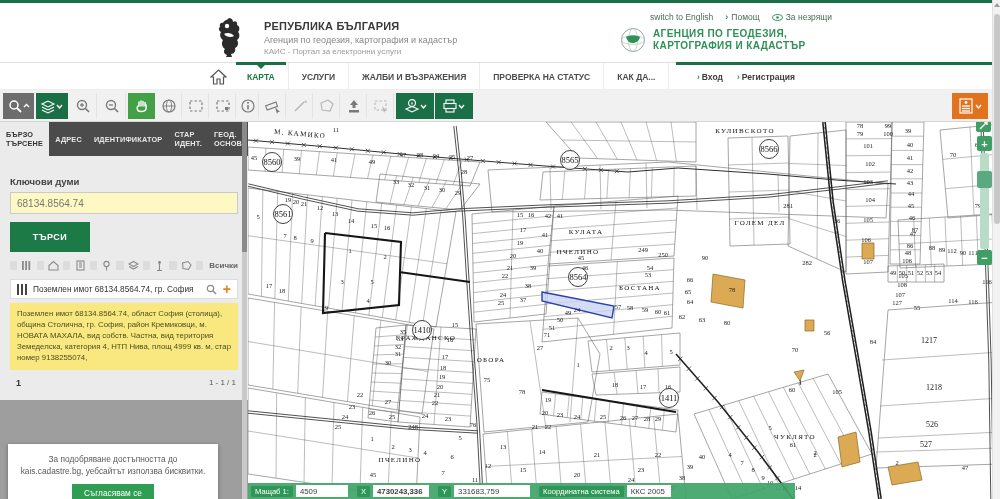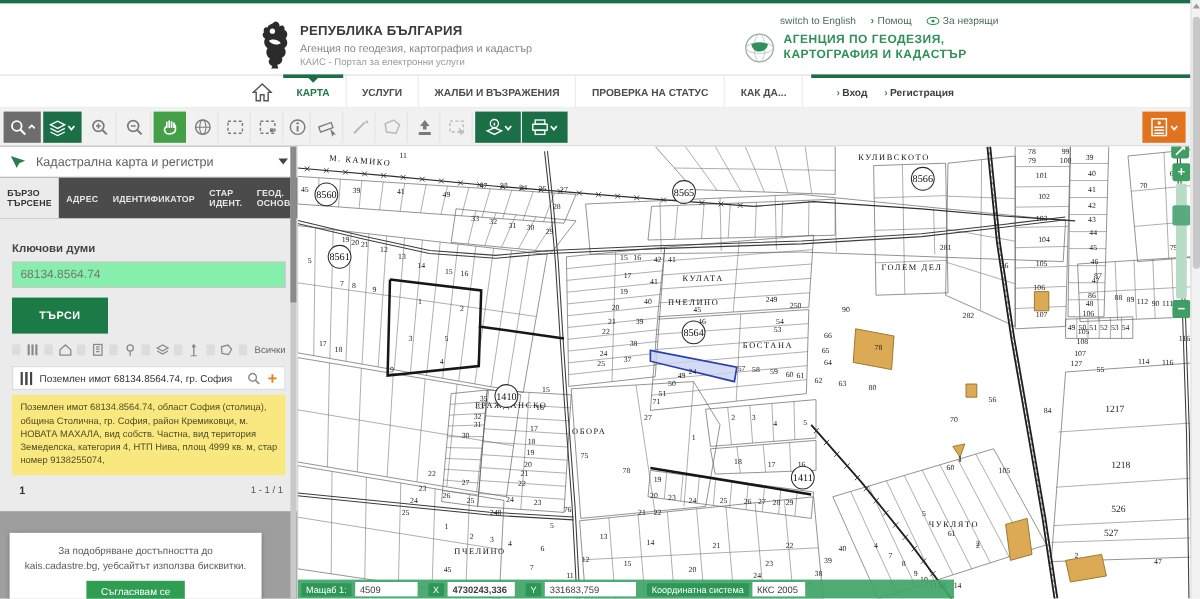--- a/index.html
+++ b/index.html
@@ -6,21 +6,21 @@
   html,body { width:1000px; height:499px; overflow:hidden; }
   body { font-family:"Liberation Sans",sans-serif; background:#fff; position:relative; }
   #page { position:absolute; inset:0; width:1000px; height:499px; background:#fff; }
 
   
   #topline { position:absolute; left:0; top:0; width:1000px; height:3px; background:#1b6f47; }
 
   
   #header { position:absolute; left:0; top:3px; width:1000px; height:59px; background:#fff; }
   #coat { position:absolute; left:215px; top:13px; width:28px; height:42px; }
-  #title-block { position:absolute; left:250px; top:17px; }
+  #title-block { position:absolute; left:264px; top:17px; }
   #title-block .t1 { font-size:11px; font-weight:bold; color:#3a3a3a; letter-spacing:.2px; }
   #title-block .t2 { font-size:9px; color:#878787; margin-top:3px; }
   #title-block .t3 { font-size:8px; color:#9a9a9a; margin-top:2px; }
   #toplinks { position:absolute; left:650px; top:9px; font-size:8.5px; color:#5a7a64; display:flex; gap:12px; align-items:center; }
   #toplinks .lnk { cursor:pointer; display:flex; align-items:center; gap:3px; color:#4c6f58; }
   #toplinks .gch { color:#2f9058; font-weight:bold; font-size:9px; }
   #logo { position:absolute; left:620px; top:24px; display:flex; align-items:center; gap:7px; }
   #logo .lt { font-size:10px; font-weight:bold; color:#2f9058; letter-spacing:.4px; line-height:1.25; }
 
   
@@ -49,29 +49,29 @@
   
   #sidebar { position:absolute; left:0; top:122px; width:248px; height:377px; background:#9e9e9e; overflow:hidden; }
   #phead { height:26px; background:#fff; border-bottom:1px solid #ddd; display:flex; align-items:center; padding:0 8px; gap:8px; }
   #phead .ptitle { font-size:10.5px; color:#5f5f5f; flex:1; }
   #phead .caret { width:0; height:0; border-left:4px solid transparent; border-right:4px solid transparent; border-top:5px solid #444; }
   #ptabs { height:34px; background:#4b4b4b; display:flex; align-items:stretch; }
   .ptab { font-size:7.3px; font-weight:bold; color:#e8e8e8; display:flex; align-items:center; padding:0 6px; cursor:pointer; letter-spacing:.2px; }
   .ptab.active { background:#ebebeb; color:#333; }
   #pbody { background:#ebebeb; padding:20px 10px 4px 10px; }
   #kw-label { font-size:9.5px; font-weight:bold; color:#444; }
-  #kw-input { margin-top:5px; width:228px; height:22px; border:1px solid #c9c9c9; background:#86efac; font-size:10px; color:#777; padding:0 6px; font-family:"Liberation Sans",sans-serif; }
+  #kw-input { margin-top:5px; width:228px; height:22px; border:1px solid #c9c9c9; background:#fef9c3; font-size:10px; color:#777; padding:0 6px; font-family:"Liberation Sans",sans-serif; }
   #checks-row { margin-top:8px; display:flex; }
   #checks { flex:1; }
   .chk-row { display:flex; align-items:center; gap:6px; margin-bottom:7px; cursor:pointer; }
   .chk-box { width:10px; height:10px; background:#fff; border:1px solid #b5b5b5; font-size:9px; line-height:9px; color:#1b8a4d; text-align:center; font-weight:bold; }
   .chk-lbl { font-size:8.5px; font-weight:bold; color:#4a4a4a; }
   #search-btn { width:80px; height:30px; background:#1b7a46; color:#fff; border:none; font-size:9px; font-weight:bold; letter-spacing:.5px; cursor:pointer; margin-right:2px; font-family:"Liberation Sans",sans-serif; }
   #found-header { font-size:8.5px; font-weight:bold; color:#444; margin-top:4px; border-top:1px solid #d9d9d9; padding-top:6px; }
-  #filters { display:flex; align-items:center; gap:4px; margin-top:6px; }
+  #filters { display:flex; align-items:center; gap:4px; margin-top:6px;font-weight:bold; }
   .fsq { width:9px; height:9px; background:#dcdcdc; border-radius:1px; }
   .fic { width:14px; height:14px; display:flex; align-items:center; justify-content:center; color:#8a8a8a; cursor:pointer; }
   #filter-all { font-size:8px; color:#666; margin-left:2px; cursor:pointer; }
   #result-row { margin-top:7px; background:#fff; border:1px solid #ddd; height:20px; display:flex; align-items:center; padding:0 6px; gap:6px; }
   #result-row .rtitle { font-size:8.3px; color:#333; flex:1; white-space:nowrap; overflow:hidden; }
   #result-row .rsearch { color:#8a8a8a; cursor:pointer; }
   #result-row .rplus { color:#e8821e; font-size:14px; font-weight:bold; cursor:pointer; line-height:12px; }
   #yellowbox { margin-top:4px; background:#f9e87f; padding:6px 7px; font-size:7.8px; color:#4d4d22; line-height:1.4; }
   #yellowbox b { color:#3f3f16; }
   #pagerow { display:flex; justify-content:space-between; padding:8px 2px 8px 6px; }
@@ -292,27 +292,20 @@
           <circle cx="8" cy="4.5" r="1.4" fill="currentColor"></circle>
           <line x1="4" y1="8" x2="12" y2="8" stroke-width="1.3" stroke="currentColor" fill="none"></line>
           <line x1="4" y1="10.5" x2="12" y2="10.5" stroke-width="1.3" stroke="currentColor" fill="none"></line>
           <line x1="4" y1="13" x2="12" y2="13" stroke-width="1.3" stroke="currentColor" fill="none"></line>
           <path d="M18 7 L20.5 10 L23 7" stroke-width="1.4" stroke="currentColor" fill="none"></path>
         </svg>
       </div>
     </div>
 
   <div id="sidebar">
-    <div id="phead">
-      <svg width="14" height="12" viewBox="0 0 14 12">
-          <path d="M1 1 L13 5 L8 7 L6 11 Z" fill="#2e7d4f"></path>
-        </svg>
-      <span class="ptitle">Кадастрална карта и регистри</span>
-      <span class="caret"></span>
-    </div>
     <div id="ptabs">
         <div class="ptab active">БЪРЗО ТЪРСЕНЕ</div>
         <div class="ptab">АДРЕС</div>
         <div class="ptab">ИДЕНТИФИКАТОР</div>
         <div class="ptab">СТАР ИДЕНТ.</div>
         <div class="ptab">ГЕОД. ОСНОВА</div>
       </div>
     <div id="pbody">
       <div id="kw-label">Ключови думи</div>
       <input id="kw-input" value="68134.8564.74" style="">

